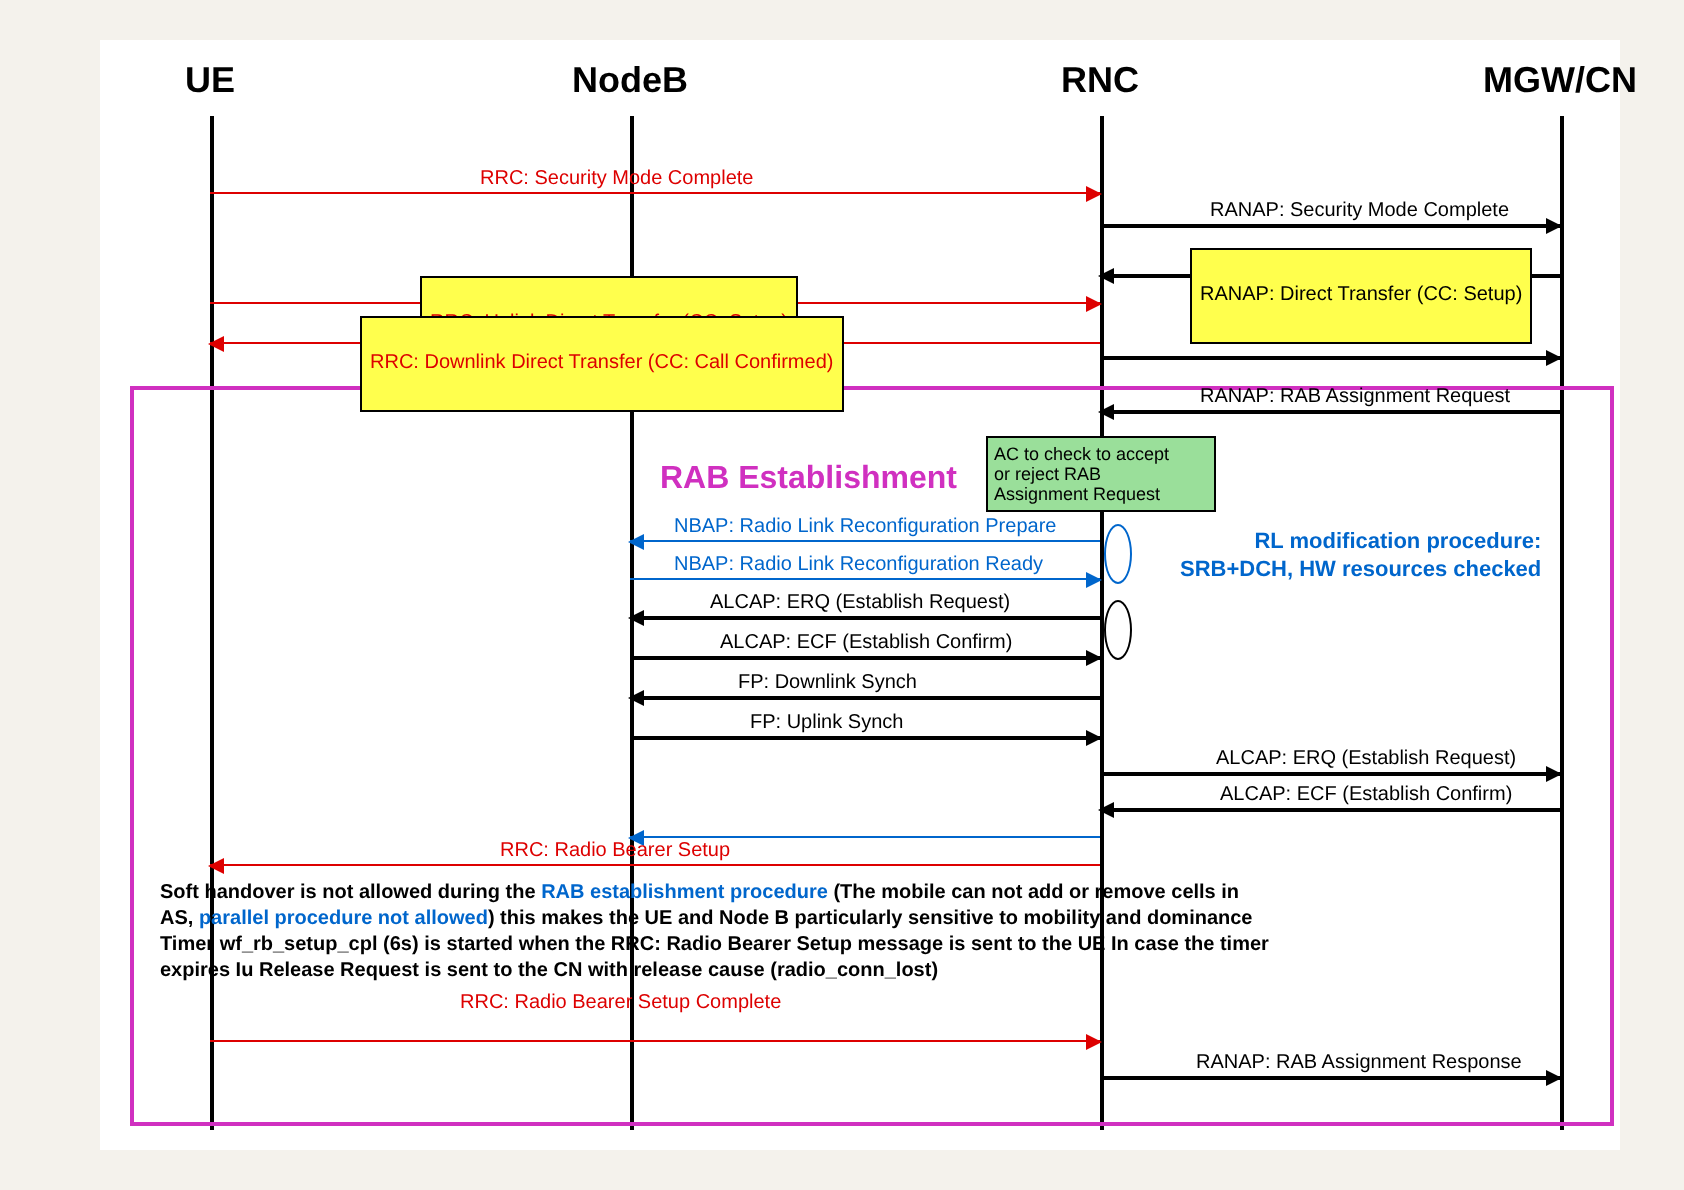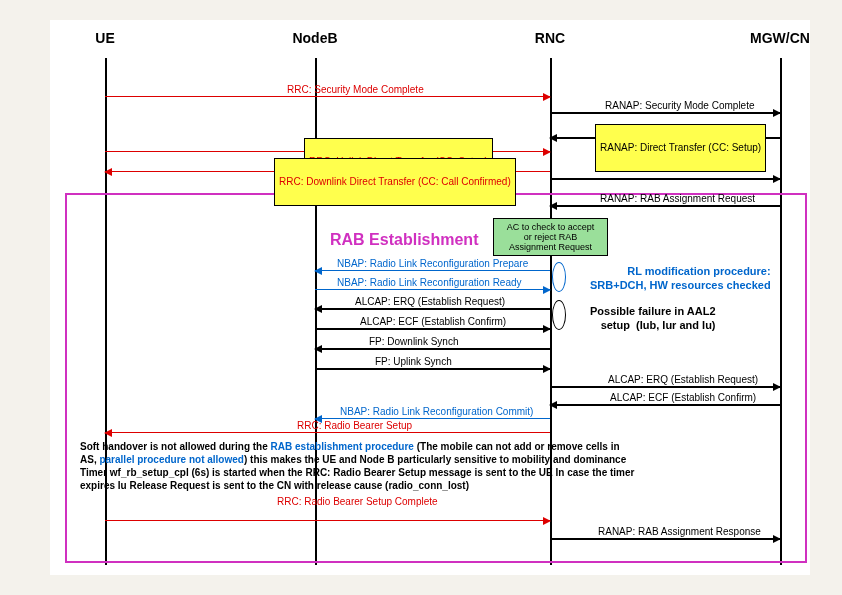--- a/index.html
+++ b/index.html
@@ -17,21 +17,21 @@
     position: absolute;
     top: 20px;
     left: 50px;
     width: 760px;
     height: 555px;
     background: #fff;
   }
   .actor-label {
     position: absolute;
     font-weight: bold;
-    font-size: 14px;
+    font-size: 18px;
     top: 10px;
     transform: translateX(-50%);
   }
   .lifeline {
     position: absolute;
     width: 2px;
     background: #000;
     top: 38px;
     bottom: 10px;
   }
@@ -56,39 +56,38 @@
     width: 0; height: 0;
     border-top: 4px solid transparent;
     border-bottom: 4px solid transparent;
   }
   .arrow-r::after { right: -1px; border-left: 8px solid currentColor; transform: translateY(-50%); }
   .arrow-l::before { left: -1px; border-right: 8px solid currentColor; transform: translateY(-50%); }
   .msg-line { color: #000; }
   .msg-line.red { color: #d00; }
   .msg-line.blue { color: #06c; }
   .hl { background: #ffff4d; padding: 17px 4px; border: 1px solid #000; display: inline-block; }
-  .red-text { color: #d00; margin-left: 47px; }
+  .red-text { color: #d00; }
   .blue-text { color: #06c; }
   .rab-box {
     position: absolute;
     border: 2px solid #d030c0;
     background: transparent;
   }
   .rab-title {
     position: absolute;
     color: #d030c0;
     font-weight: bold;
     font-size: 16px;
   }
   .ac-box {
     position: absolute;
     background: #9adf9a;
     border: 1px solid #000;
     font-size: 9px;
-    text-align: center;
     padding: 3px;
     line-height: 10px;
   }
   .note {
     position: absolute;
     font-size: 11px;
     font-weight: bold;
     line-height: 14px;
     text-align: right;
   }
@@ -167,39 +166,34 @@
   </div>
 
   <div class="msg-line thick arrow-l" style="left:265px; width:235px; top:288px;"></div>
   <div class="msg" style="left:305px; top:276px;">ALCAP: ERQ (Establish Request)</div>
 
   <div class="msg-line thick arrow-r" style="left:265px; width:235px; top:308px;"></div>
   <div class="msg" style="left:310px; top:296px;">ALCAP: ECF (Establish Confirm)</div>
 
   <div class="oval-black" style="left:502px; top:280px; height:30px;"></div>
 
-  <div class="note" style="left:540px; top:284px;">
-    
-    Possible failure in AAL2<br>setup &nbsp;(Iub, Iur and Iu)
-  </div>
 
   <div class="msg-line thick arrow-l" style="left:265px; width:235px; top:328px;"></div>
   <div class="msg" style="left:319px; top:316px;">FP:  Downlink Synch</div>
 
   <div class="msg-line thick arrow-r" style="left:265px; width:235px; top:348px;"></div>
   <div class="msg" style="left:325px; top:336px;">FP:  Uplink Synch</div>
 
   <div class="msg-line thick arrow-r" style="left:500px; width:230px; top:366px;"></div>
   <div class="msg" style="left:558px; top:354px;">ALCAP: ERQ (Establish Request)</div>
 
   <div class="msg-line thick arrow-l" style="left:500px; width:230px; top:384px;"></div>
   <div class="msg" style="left:560px; top:372px;">ALCAP: ECF (Establish Confirm)</div>
 
   <div class="msg-line blue arrow-l" style="left:265px; width:235px; top:398px;"></div>
-  <div class="msg blue-text" style="left:290px; top:386px;">NBAP: Radio Link Reconfiguration Commit)</div>
 
   <div class="msg-line red arrow-l" style="left:55px; width:445px; top:412px;"></div>
   <div class="msg red-text" style="left:200px; top:400px;">RRC: Radio Bearer Setup</div>
 
   <div class="paragraph" style="left:30px; top:420px; width:700px;">
     <span>Soft handover is not allowed during the </span><span class="blue-text">RAB establishment procedure</span><span> (The mobile can not add or remove cells in</span><br>
     <span>AS, </span><span class="blue-text">parallel procedure not allowed</span><span>) this makes the UE and Node B particularly sensitive to mobility and dominance</span><br>
     <span>Timer wf_rb_setup_cpl (6s) is started when the RRC: Radio Bearer Setup message is sent to the UE In case the timer</span><br>
     <span>expires Iu Release Request is sent to the CN with release cause (radio_conn_lost)</span>
   </div>

